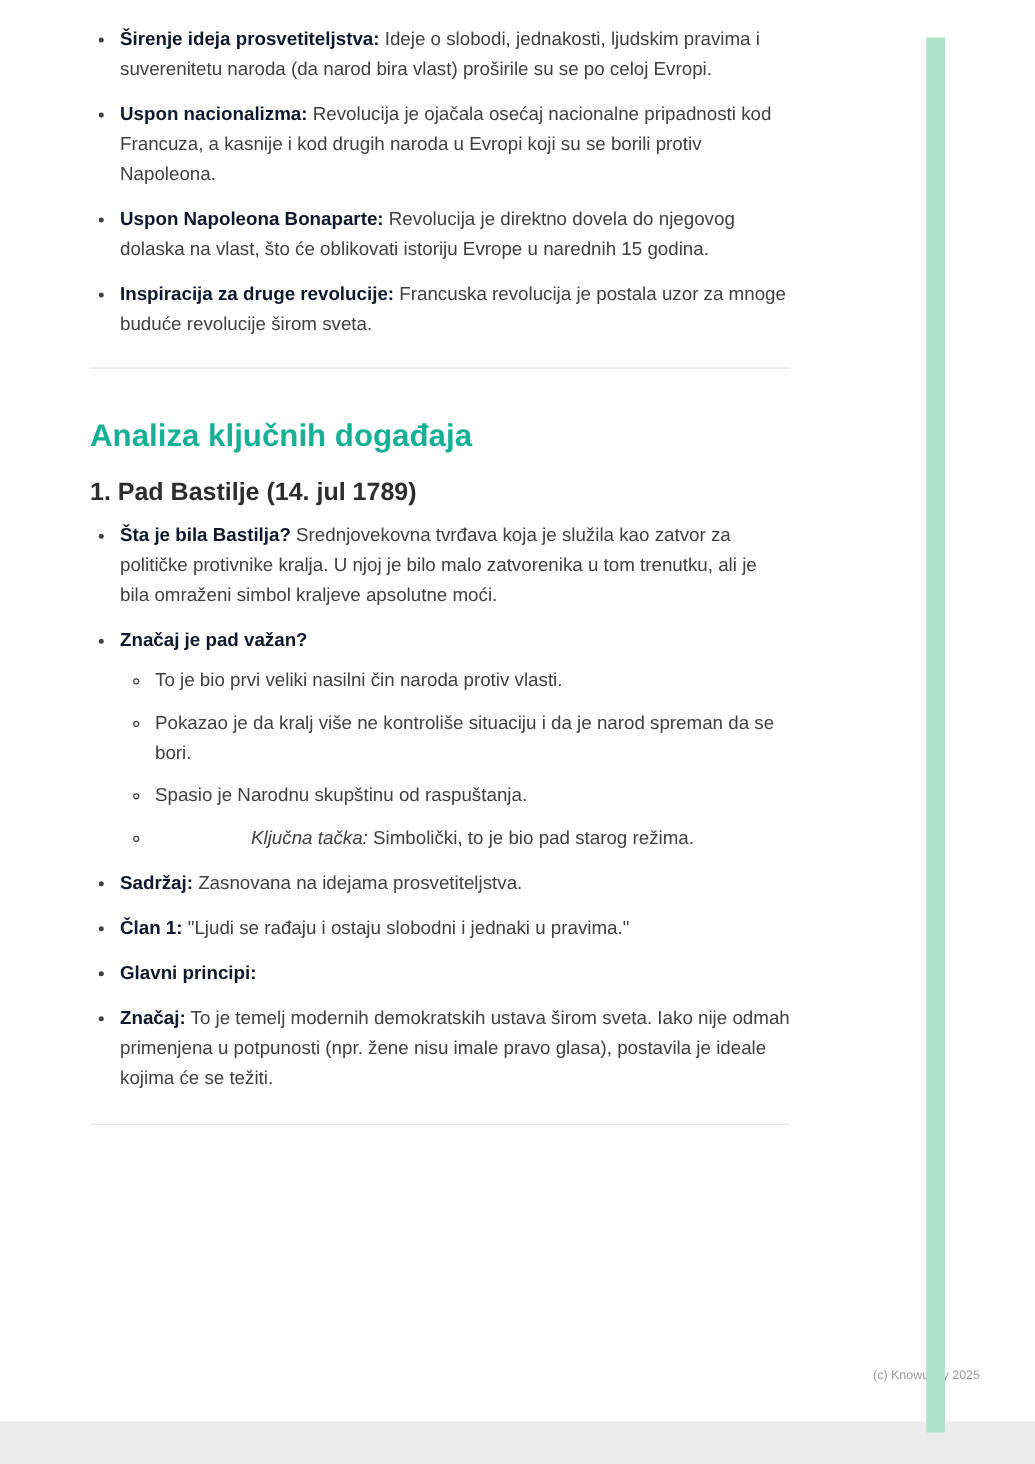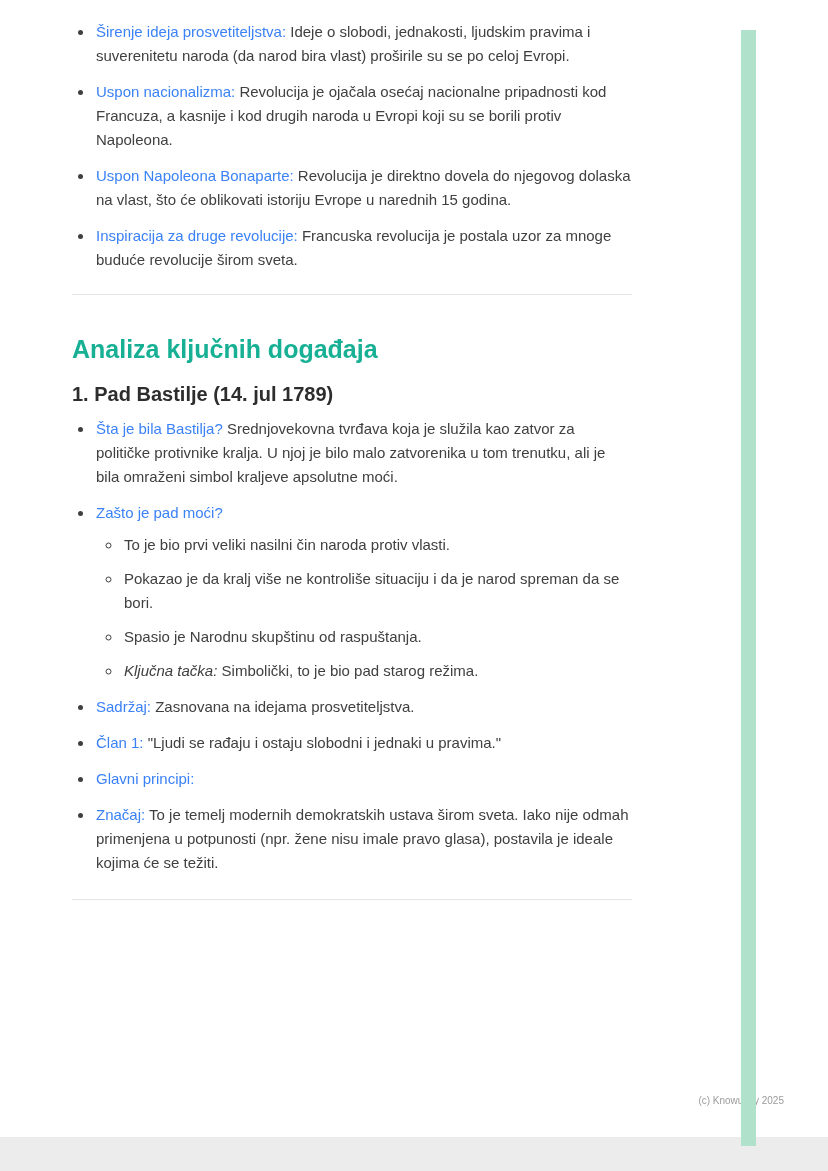--- a/index.html
+++ b/index.html
@@ -58,24 +58,24 @@
   }
   ul.l2{
     margin:8px 0 0 0;
     padding:0 0 0 26px;
     list-style:circle;
   }
   ul.l2 > li{
     margin:0 0 10px 0;
     padding-left:2px;
   }
-  ul.l2 > li:last-child{margin-bottom:0;}
+  ul.l2 > li:last-child{margin-bottom:0;text-align:center;}
   strong{
-    font-weight:normal;
-    color:#3b82f6;
+    font-weight:bold;
+    color:#0f172a;
   }
   em{
     font-style:italic;
     color:#404040;
   }
   h2.section-title{
     margin:38px 0 12px 0;
     font-size:25px;
     line-height:32px;
     font-weight:bold;
@@ -133,21 +133,21 @@
 
       <h2 class="section-title">Analiza ključnih događaja</h2>
 
       <h3 class="sub-title">1. Pad Bastilje (14. jul 1789)</h3>
 
       <ul class="l1">
         <li>
           <strong>Šta je bila Bastilja?</strong><span> Srednjovekovna tvrđava koja je služila kao zatvor za političke protivnike kralja. U njoj je bilo malo zatvorenika u tom trenutku, ali je bila omraženi simbol kraljeve apsolutne moći.</span>
         </li>
         <li>
-          <strong>Zašto je pad moći?</strong>
+          <strong>Značaj je pad važan?</strong>
           <ul class="l2">
             <li>To je bio prvi veliki nasilni čin naroda protiv vlasti.</li>
             <li>Pokazao je da kralj više ne kontroliše situaciju i da je narod spreman da se bori.</li>
             <li>Spasio je Narodnu skupštinu od raspuštanja.</li>
             <li>
               <em>Ključna tačka:</em><span> Simbolički, to je bio pad starog režima.</span>
             </li>
           </ul>
         </li>
       </ul>

